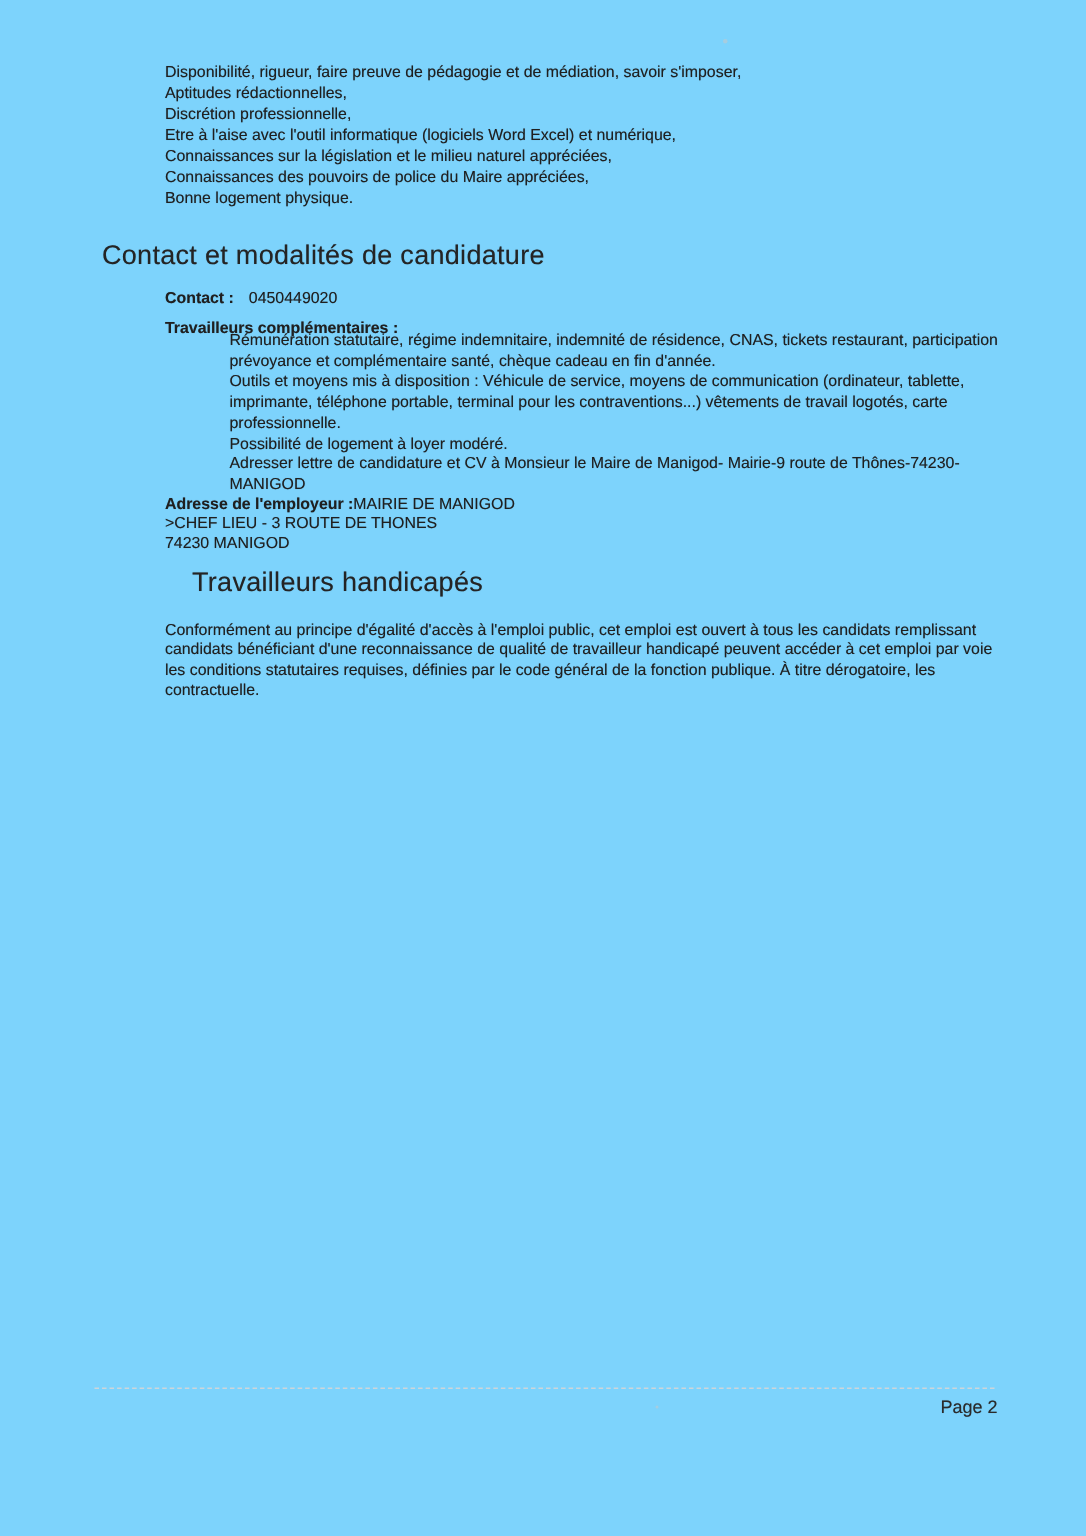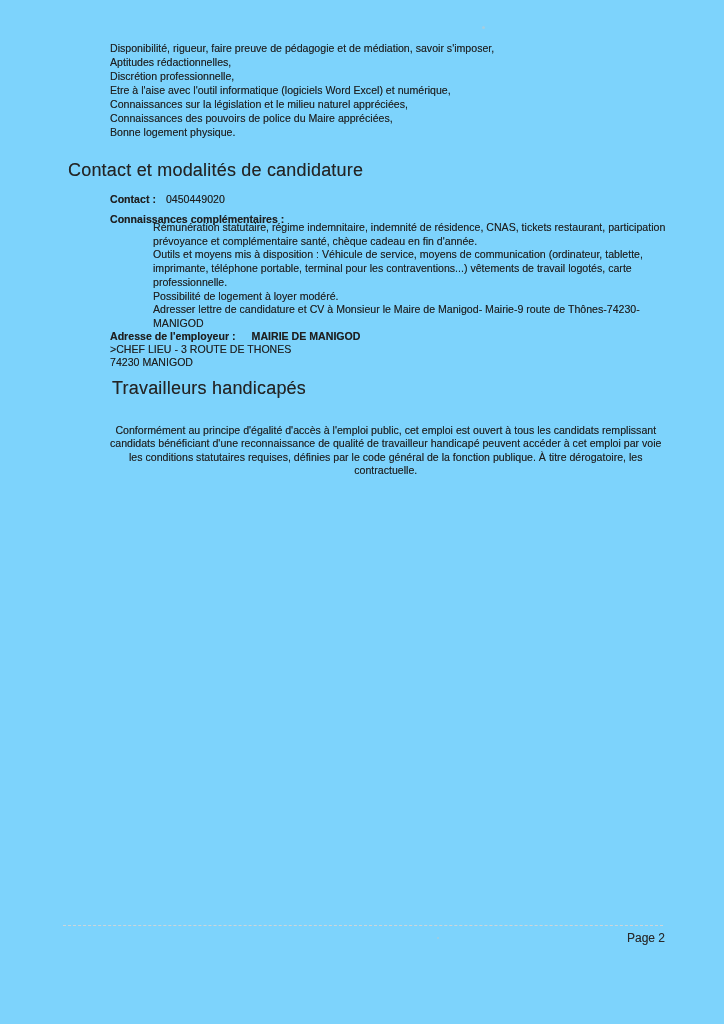--- a/index.html
+++ b/index.html
@@ -34,23 +34,23 @@
   }
   .skills   { position: absolute; left: 110px; top: 41px; }
   .h1       { left: 68px;  top: 160px; }
   .contact-line { position: absolute; left: 110px; top: 192px; }
   .contact-line .value { margin-left: 10px; }
   .info-label   { position: absolute; left: 110px; top: 212px; }
   .info-block   { position: absolute; left: 153px; top: 221px; }
   .info-block .txt { line-height: 13.7px; }
   .employer-block { position: absolute; left: 110px; top: 330px; }
   .employer-block .txt { line-height: 13.2px; }
-  .employer-block .value { margin-left: 16px; font-weight: 700; text-align: right; }
-  .h2       { left: 112px; top: 378px; }
-  .handicap-para { position: absolute; left: 110px; top: 424px; text-align: center; }
+  .employer-block .value { margin-left: 0; font-weight: 400; text-align: right; }
+  .h2       { left: 128px; top: 378px; }
+  .handicap-para { position: absolute; left: 110px; top: 414px; }
   .handicap-para .txt { line-height: 13.4px; }
   .footer-divider {
     position: absolute; left: 63px; top: 925px; width: 600px; height: 0;
     border-top: 1px dashed #d6d6d6; opacity: 0.9;
   }
   .page-number {
     position: absolute; top: 931px; left: 627px;
     font-size: 12px; color: #2a2a2a;
     text-shadow: 0 0 0.45px rgba(20,20,20,0.4);
   }
@@ -75,21 +75,21 @@
     <div class="txt">Connaissances des pouvoirs de police du Maire appréciées,</div>
     <div class="txt">Bonne logement physique.</div>
   </div>
 
   <div class="heading h1">Contact et modalités de candidature</div>
 
   <div class="contact-line txt">
     <span class="bold">Contact :</span><span class="value">0450449020</span>
   </div>
 
-  <div class="info-label txt bold">Connaissances complémentaires :</div>
+  <div class="info-label txt bold">Travailleurs complémentaires :</div>
 
   <div class="info-block">
     <div class="txt">Rémunération statutaire, régime indemnitaire, indemnité de résidence, CNAS, tickets restaurant, participation</div>
     <div class="txt">prévoyance et complémentaire santé, chèque cadeau en fin d'année.</div>
     <div class="txt">Outils et moyens mis à disposition : Véhicule de service, moyens de communication (ordinateur, tablette,</div>
     <div class="txt">imprimante, téléphone portable, terminal pour les contraventions...) vêtements de travail logotés, carte</div>
     <div class="txt">professionnelle.</div>
     <div class="txt">Possibilité de logement à loyer modéré.</div>
     <div class="txt">Adresser lettre de candidature et CV à Monsieur le Maire de Manigod- Mairie-9 route de Thônes-74230-</div>
     <div class="txt">MANIGOD</div>

